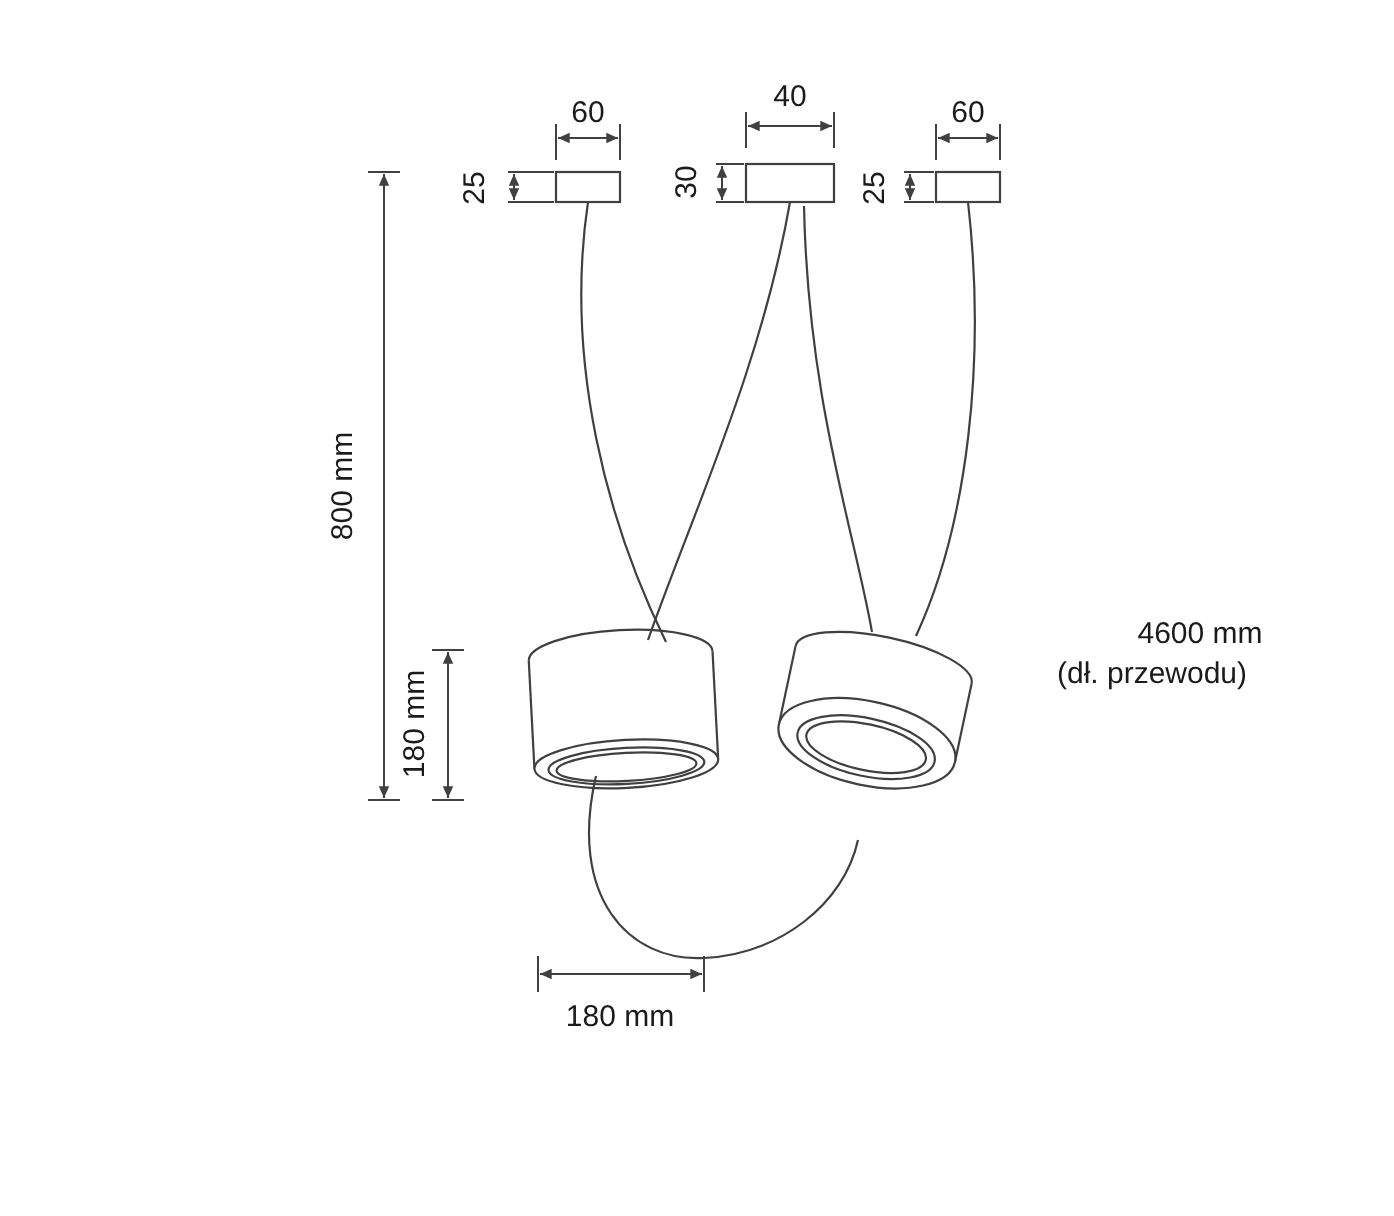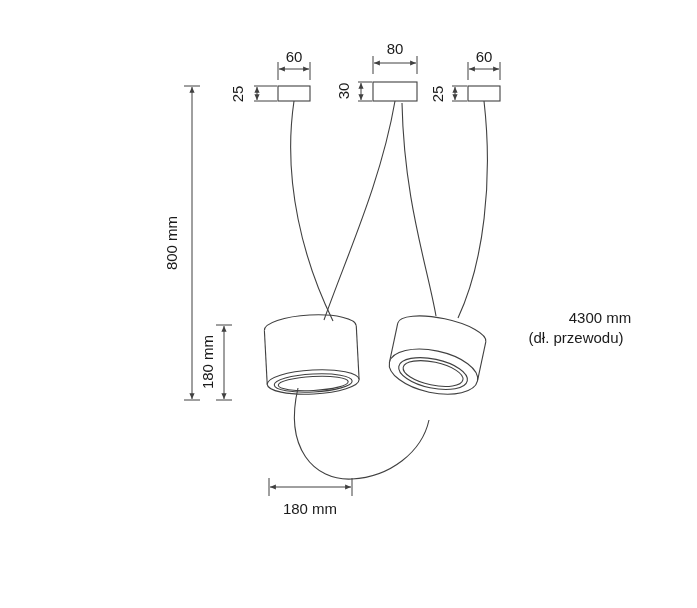--- a/index.html
+++ b/index.html
@@ -116,27 +116,27 @@
         <line x1="192" y1="326" x2="192" y2="399" marker-start="url(#arr)" marker-end="url(#arr)"></line>
 
         <path d="M237,478 L237,496"></path>
         <path d="M320,478 L320,496"></path>
         <line x1="238" y1="487" x2="319" y2="487" marker-start="url(#arr)" marker-end="url(#arr)"></line>
       </g>
     </g>
   </svg>
 
   <span class="lbl" style="left:262px;top:57px">60</span>
-  <span class="lbl" style="left:363px;top:49px">80</span>
+  <span class="lbl" style="left:363px;top:49px">40</span>
   <span class="lbl" style="left:452px;top:57px">60</span>
 
   <span class="lbl rot" style="left:206px;top:94px">25</span>
   <span class="lbl rot" style="left:312px;top:91px">30</span>
   <span class="lbl rot" style="left:406px;top:94px">25</span>
 
   <span class="lbl rot" style="left:140px;top:243px">800 mm</span>
   <span class="lbl rot" style="left:176px;top:362px">180 mm</span>
   <span class="lbl" style="left:278px;top:509px">180 mm</span>
 
-  <span class="note" style="left:568px;top:317px">4300 mm</span>
+  <span class="note" style="left:568px;top:317px">4600 mm</span>
   <span class="note" style="left:544px;top:337px">(dł. przewodu)</span>
 
 </div>
 
 </body></html>

